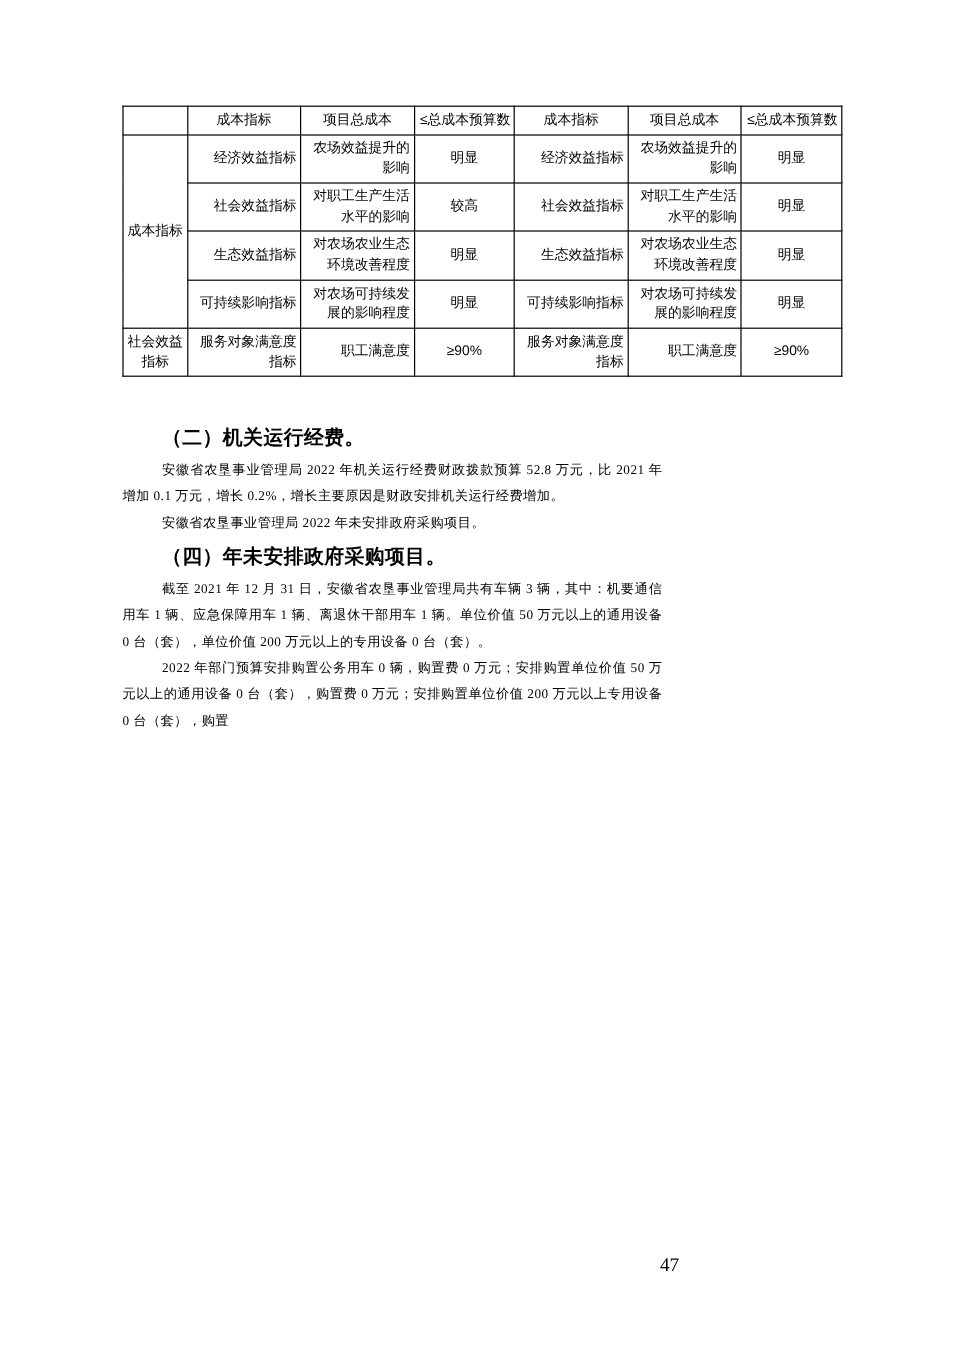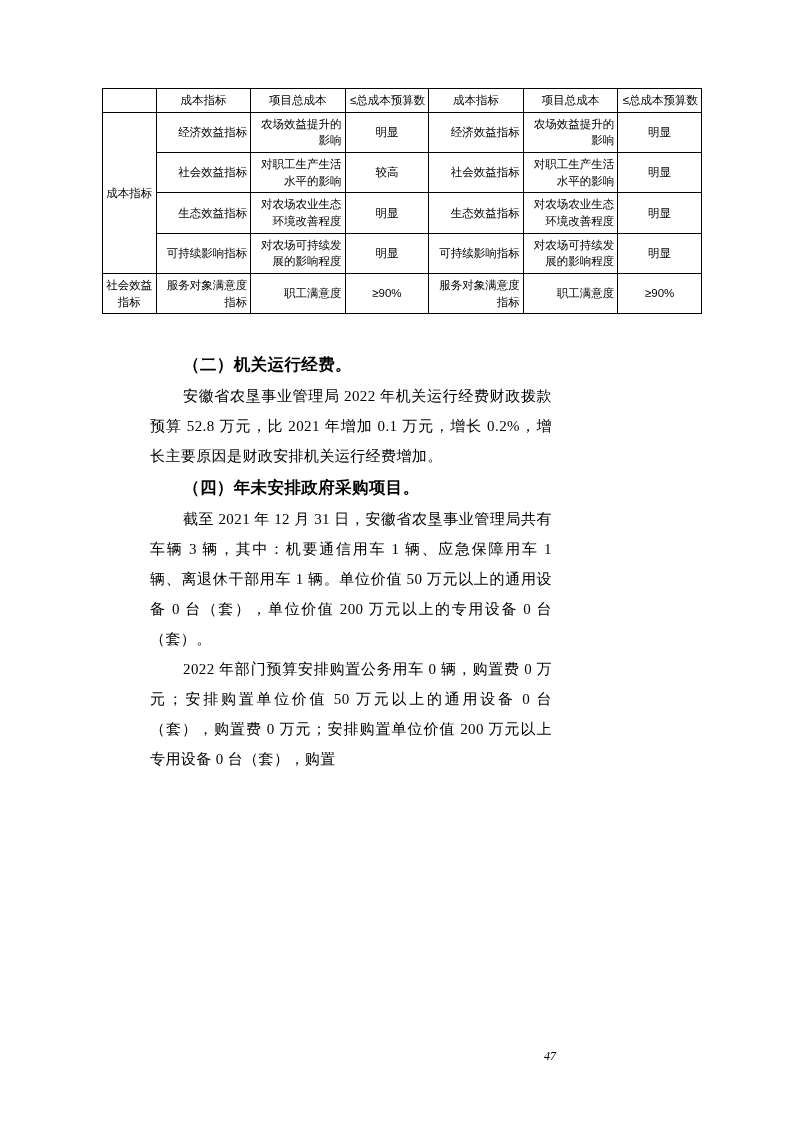--- a/index.html
+++ b/index.html
@@ -37,43 +37,42 @@
     word-break: break-all;
   }
   td.c { text-align: center; }
   td.l { text-align: right; }
   .col-cat { width: 50px; }
   .col-ind { width: 88px; }
   .col-cost { width: 88px; }
   .col-num { width: 78px; }
 
   .body-text {
-    font-size: 15px;
+    font-size: 11px;
     line-height: 2.0;
     letter-spacing: 0.4px;
     text-align: justify;
     margin: 0;
     font-family: "Liberation Serif", "DejaVu Serif", serif;
   }
   .heading {
     font-size: 16.5px;
     line-height: 2.0;
     font-weight: bold;
     margin: 0;
     letter-spacing: 0.4px;
   }
-  .indent { text-indent: 33px; margin-left: 48px; }
+  .indent { text-indent: 33px; }
   .spacer-lg { height: 34px; }
   .page-number {
     position: absolute;
-    right: 88px;
+    right: 78px;
     bottom: 58px;
-    font-size: 12px;
+    font-size: 16px;
     font-family: "Liberation Serif", "DejaVu Serif", serif;
-    font-style: italic;
   }
 </style>
 </head>
 <body>
 
 <div class="page">
 
   <table class="metrics">
     <colgroup>
       <col class="col-cat">
@@ -142,19 +141,20 @@
         <td class="c">≥90%</td>
       </tr>
     </tbody>
   </table>
 
   <div class="spacer-lg"></div>
 
   <p class="heading indent">（二）机关运行经费。</p>
   <p class="body-text indent">安徽省农垦事业管理局 2022 年机关运行经费财政拨款预算 52.8 万元，比 2021 年增加 0.1 万元，增长 0.2%，增长主要原因是财政安排机关运行经费增加。</p>
 
+  <p class="body-text indent">安徽省农垦事业管理局 2022 年未安排政府采购项目。</p>
 
   <p class="heading indent">（四）年未安排政府采购项目。</p>
   <p class="body-text indent">截至 2021 年 12 月 31 日，安徽省农垦事业管理局共有车辆 3 辆，其中：机要通信用车 1 辆、应急保障用车 1 辆、离退休干部用车 1 辆。单位价值 50 万元以上的通用设备 0 台（套），单位价值 200 万元以上的专用设备 0 台（套）。</p>
   <p class="body-text indent">2022 年部门预算安排购置公务用车 0 辆，购置费 0 万元；安排购置单位价值 50 万元以上的通用设备 0 台（套），购置费 0 万元；安排购置单位价值 200 万元以上专用设备 0 台（套），购置</p>
 
   <div class="page-number">47</div>
 </div>
 
 </body></html>

